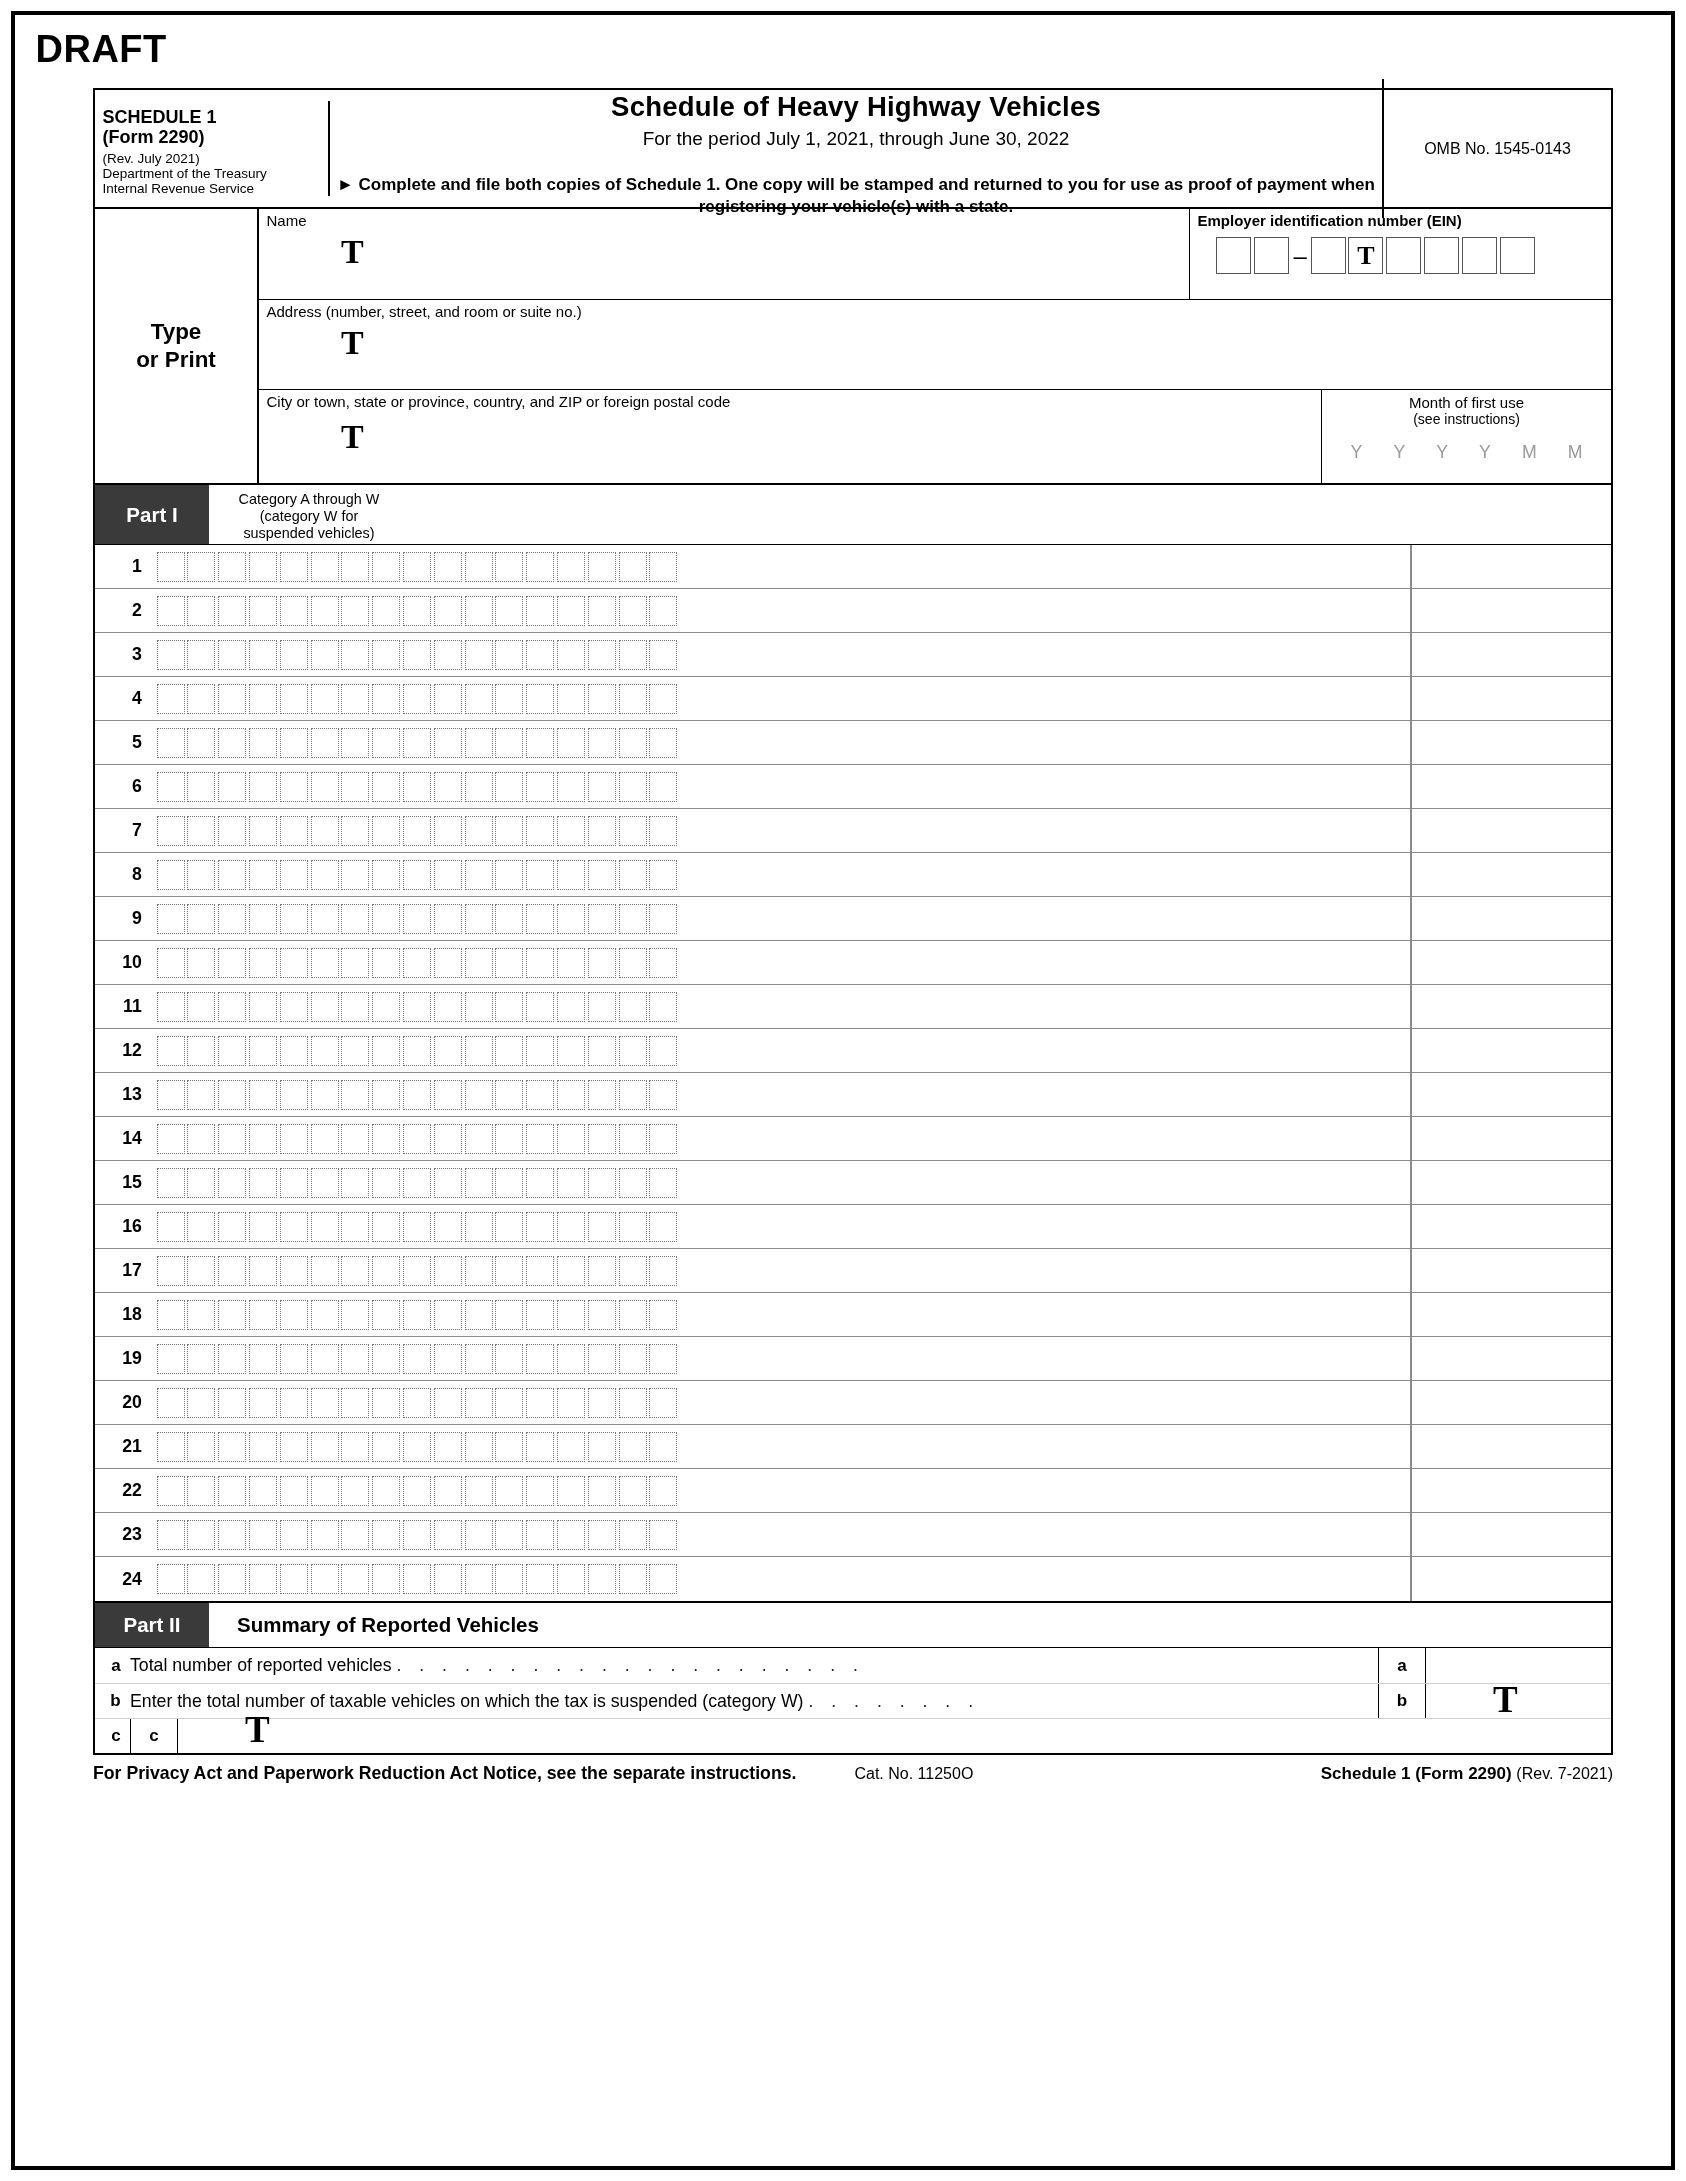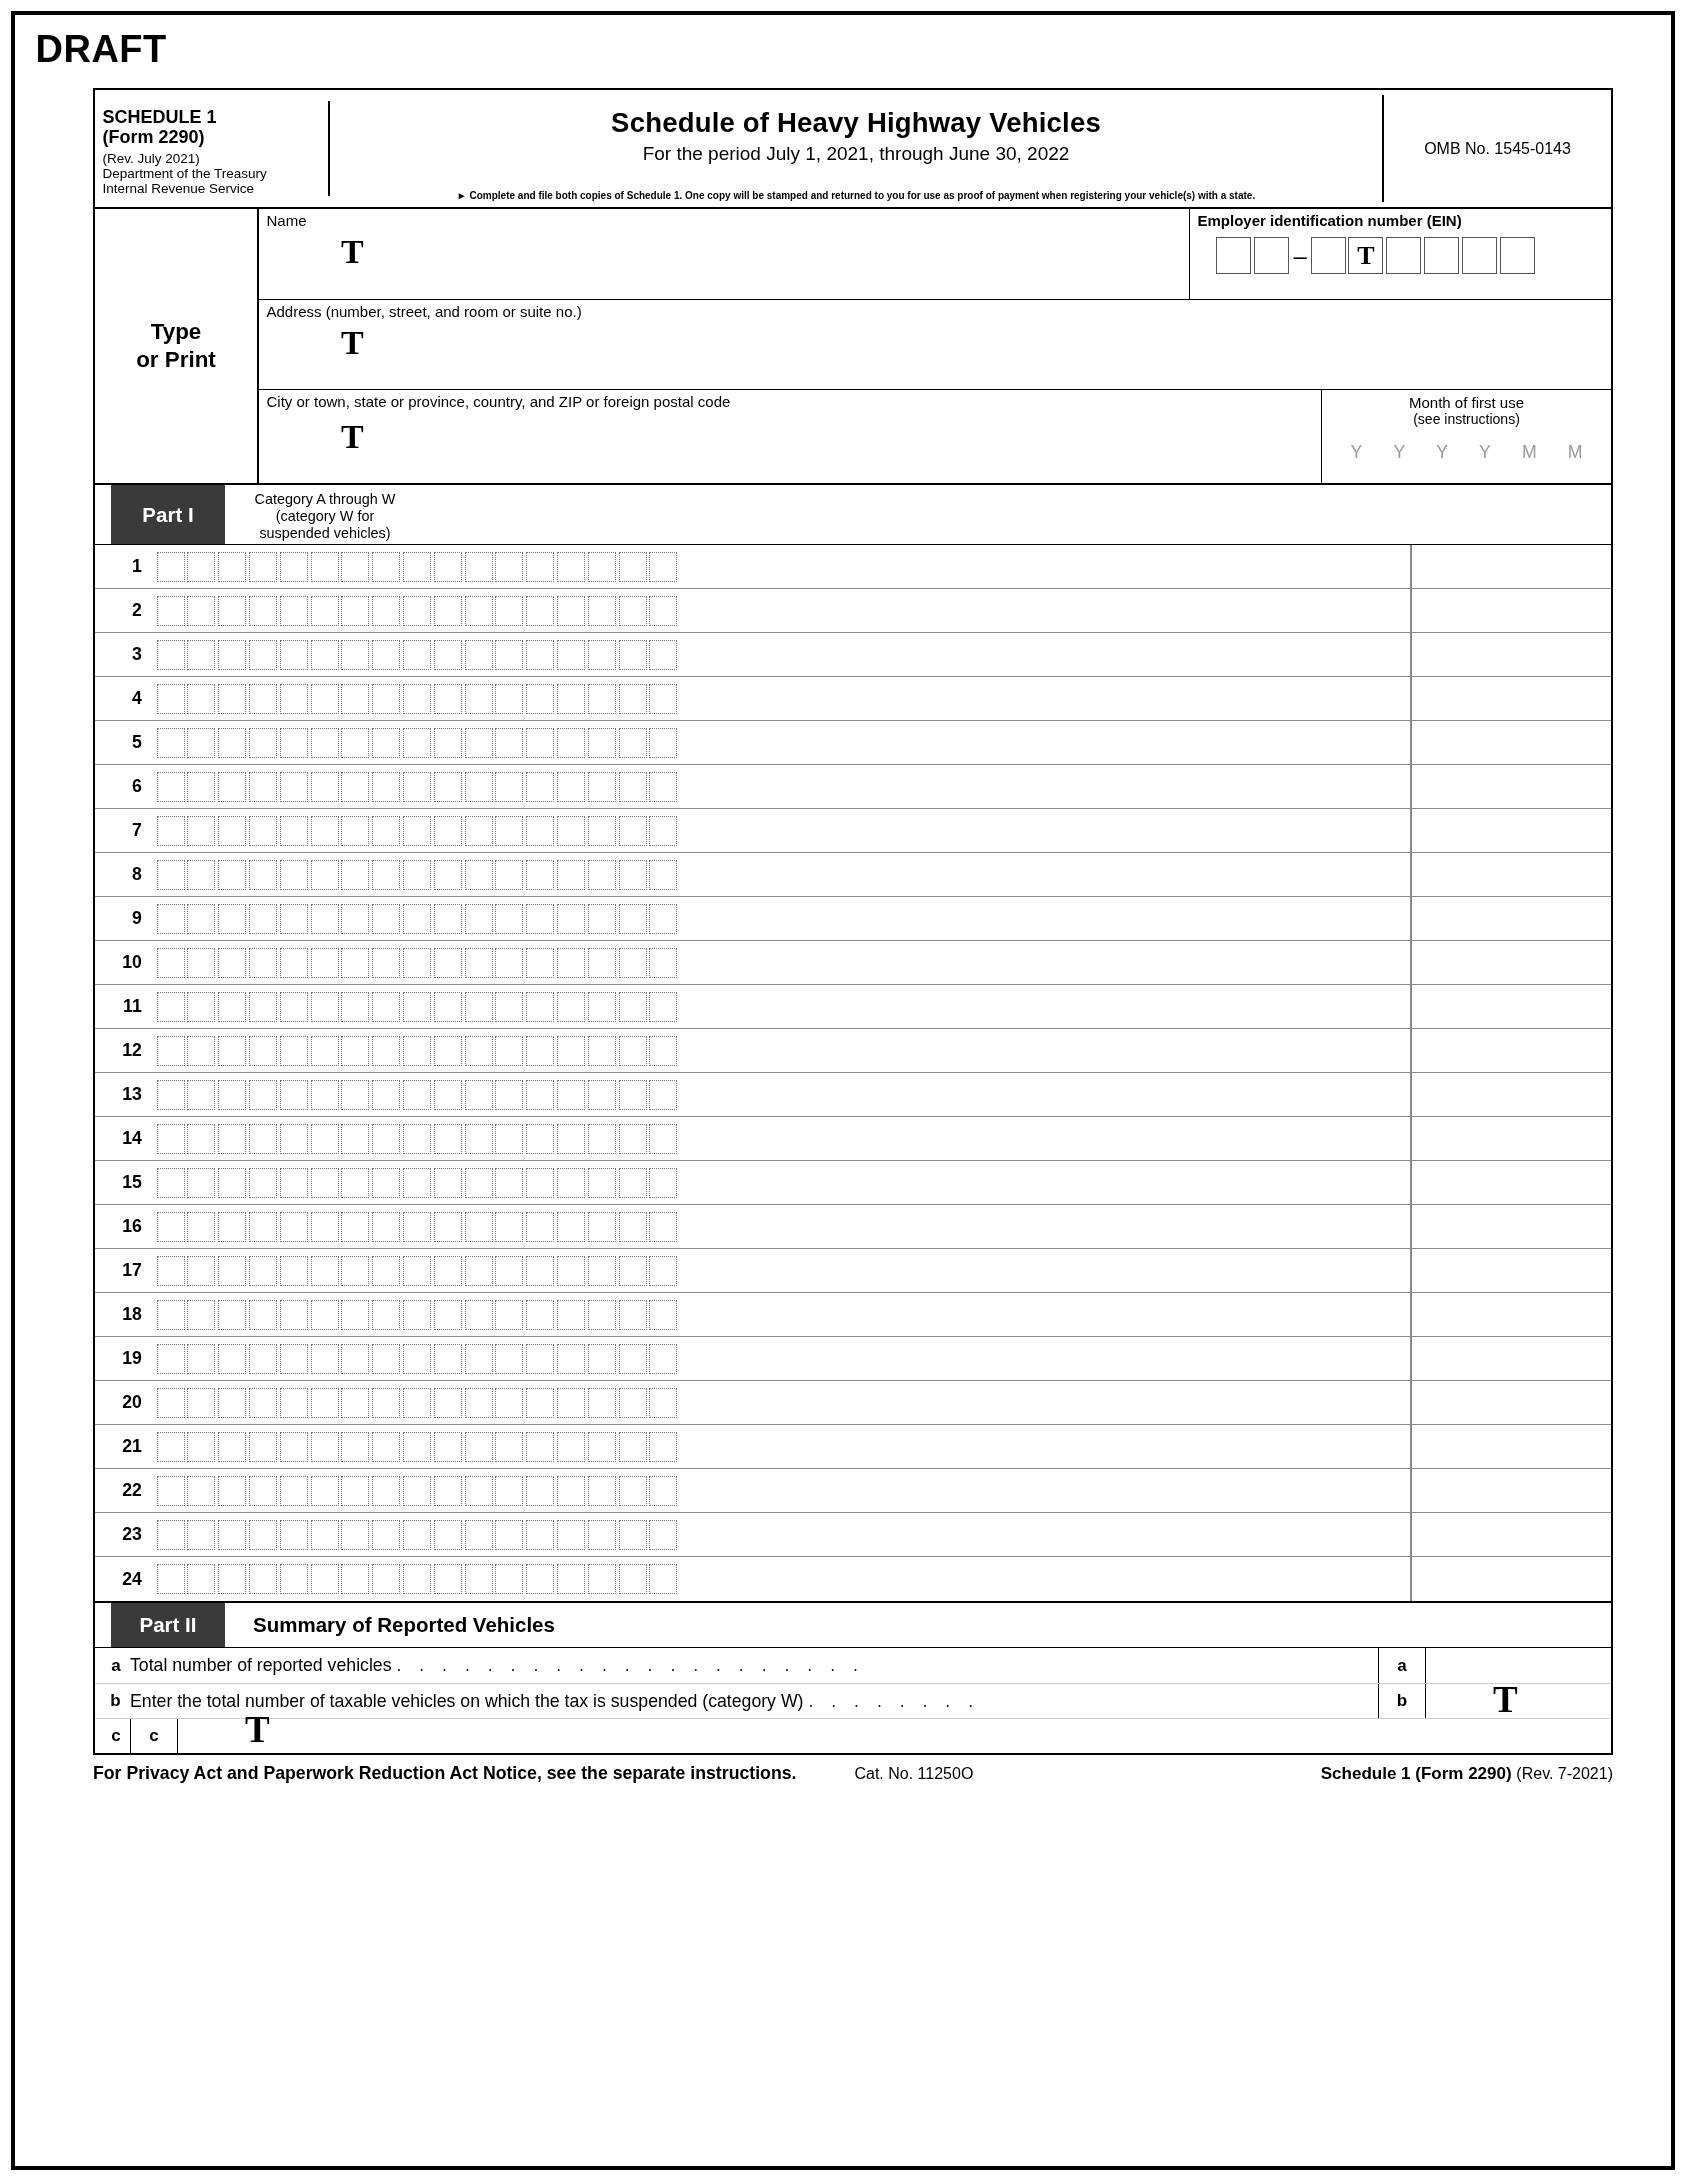--- a/index.html
+++ b/index.html
@@ -71,21 +71,21 @@
   .hdr-left .l5 { font-size: 13.5px; }
   .hdr-mid {
     flex: 1;
     border-right: 2.3px solid #000;
     box-sizing: border-box;
     text-align: center;
     padding-top: 12px;
   }
   .hdr-mid .t1 { font-size: 27.5px; font-weight: bold; letter-spacing: 0.2px; }
   .hdr-mid .t2 { font-size: 19px; margin-top: 4.7px; }
-  .hdr-mid .t3 { font-size: 10px; font-weight: bold; margin-top: 24px; line-height: 1.3; }
+  .hdr-mid .t3 { font-size: 17px; font-weight: bold; margin-top: 24px; line-height: 1.3; }
   .hdr-right {
     width: 227px;
     box-sizing: border-box;
     display: flex;
     align-items: center;
     justify-content: center;
     font-size: 16px;
   }
 
   
@@ -183,21 +183,20 @@
   }
   .partlbl {
     width: 114px;
     background: #3a3a3a;
     color: #fff;
     font-size: 20.5px;
     font-weight: bold;
     display: flex;
     align-items: center;
     justify-content: center;
-    margin-left: 16px;
   }
   .parttitle {
     flex: 1;
     display: flex;
     align-items: center;
     padding-left: 28px;
     font-size: 21.4px;
     font-weight: bold;
     border-right: 1.9px solid #000;
   }

